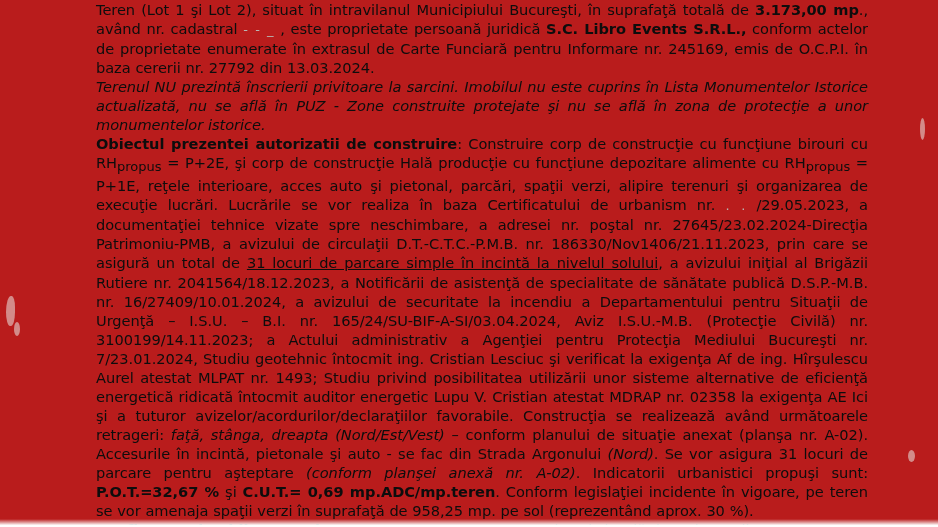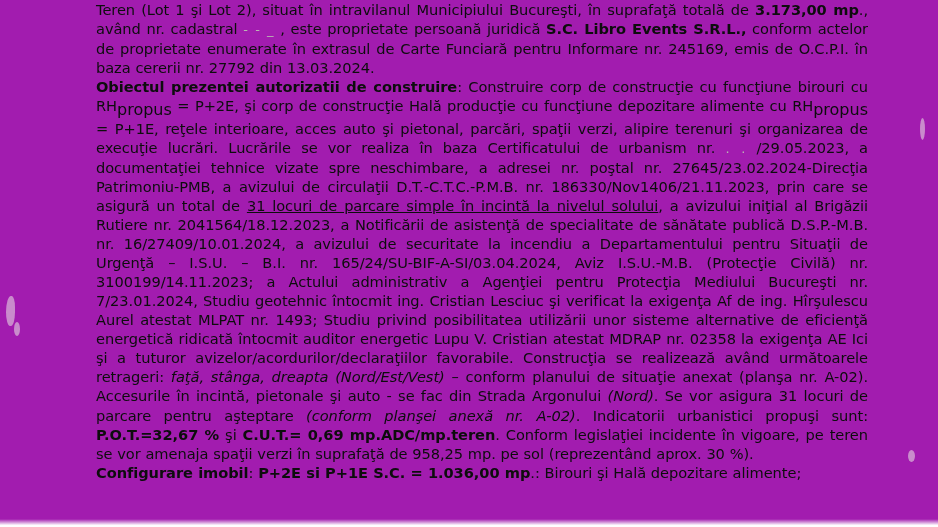--- a/index.html
+++ b/index.html
@@ -10,21 +10,21 @@
   body {
     width: 938px;
     height: 527px;
     overflow: hidden;
     font-family: "DejaVu Sans", sans-serif;
   }
   .page {
     position: relative;
     width: 938px;
     height: 527px;
-    background: #a21caf;
+    background: #b91c1c;
     overflow: hidden;
   }
   
   .scan-artifact {
     position: absolute;
     background: #e9e7e4;
     opacity: .55;
     pointer-events: none;
   }
   .artifact-a { left: 6px;  top: 296px; width: 9px;  height: 30px; border-radius: 60% 40% 50% 50%; }
@@ -45,21 +45,21 @@
     color: #0d0d0d;
     text-align: justify;
     text-justify: inter-word;
     letter-spacing: -0.05px;
     word-spacing: 0.2px;
   }
   .b   { font-weight: bold; }
   .i   { font-style: italic; }
   .u   { text-decoration: underline; margin-top: 36px; }
   .bu  { font-weight: bold; }
-  .sub { font-size: 16px; vertical-align: -0.22em; letter-spacing: 0; }
+  .sub { font-size: 13px; vertical-align: -0.22em; letter-spacing: 0; }
   .blank-ref {
     color: #b9b6b2;
     letter-spacing: 1px;
     font-size: 13px;
   }
   .clip-bottom {
     position: absolute;
     left: 0;
     top: 519px;
     width: 938px;
@@ -73,19 +73,20 @@
 
 <div class="page">
 
   <div class="scan-artifact artifact-a"></div>
   <div class="scan-artifact artifact-b"></div>
   <div class="scan-artifact artifact-c"></div>
   <div class="scan-artifact artifact-d"></div>
 
   <div class="doc-body">
     <p class="para">Teren (Lot 1 şi Lot 2), situat în intravilanul Municipiului Bucureşti, în suprafaţă totală de <span class="b">3.173,00 mp</span>., având nr. cadastral <span class="blank-ref">- - _</span> , este proprietate persoană juridică <span class="b">S.C. Libro Events S.R.L.,</span> conform actelor de proprietate enumerate în extrasul de Carte Funciară pentru Informare nr. 245169, emis de O.C.P.I. în baza cererii nr. 27792 din 13.03.2024.</p>
+    <p class="para"><span class="i">Terenul NU prezintă înscrierii privitoare la sarcini. Imobilul nu este cuprins în Lista Monumentelor Istorice actualizată, nu se află în PUZ - Zone construite protejate şi nu se află în zona de protecţie a unor monumentelor istorice.</span></p>
     <p class="para"><span class="bu">Obiectul prezentei autorizatii de construire</span>: Construire corp de construcţie cu funcţiune birouri cu RH<span class="sub">propus</span> = P+2E, şi corp de construcţie Hală producţie cu funcţiune depozitare alimente cu RH<span class="sub">propus</span> = P+1E, reţele interioare, acces auto şi pietonal, parcări, spaţii verzi, alipire terenuri şi organizarea de execuţie lucrări. Lucrările se vor realiza în baza Certificatului de urbanism nr. <span class="blank-ref">. .</span> /29.05.2023, a documentaţiei tehnice vizate spre neschimbare, a adresei nr. poştal nr. 27645/23.02.2024-Direcţia Patrimoniu-PMB, a avizului de circulaţii D.T.-C.T.C.-P.M.B. nr. 186330/Nov1406/21.11.2023, prin care se asigură un total de <span class="u">31 locuri de parcare simple în incintă la nivelul solului</span>, a avizului iniţial al Brigăzii Rutiere nr. 2041564/18.12.2023, a Notificării de asistenţă de specialitate de sănătate publică D.S.P.-M.B. nr. 16/27409/10.01.2024, a avizului de securitate la incendiu a Departamentului pentru Situaţii de Urgenţă – I.S.U. – B.I. nr. 165/24/SU-BIF-A-SI/03.04.2024, Aviz I.S.U.-M.B. (Protecţie Civilă) nr. 3100199/14.11.2023; a Actului administrativ a Agenţiei pentru Protecţia Mediului Bucureşti nr. 7/23.01.2024, Studiu geotehnic întocmit ing. Cristian Lesciuc şi verificat la exigenţa Af de ing. Hîrşulescu Aurel atestat MLPAT nr. 1493; Studiu privind posibilitatea utilizării unor sisteme alternative de eficienţă energetică ridicată întocmit auditor energetic Lupu V. Cristian atestat MDRAP nr. 02358 la exigenţa AE Ici şi a tuturor avizelor/acordurilor/declaraţiilor favorabile. Construcţia se realizează având următoarele retrageri: <span class="i">faţă, stânga, dreapta (Nord/Est/Vest)</span> – conform planului de situaţie anexat (planşa nr. A-02). Accesurile în incintă,  pietonale şi auto - se fac din Strada Argonului <span class="i">(Nord)</span>. Se vor asigura 31 locuri de parcare pentru aşteptare <span class="i">(conform planşei anexă nr. A-02)</span>. Indicatorii urbanistici propuşi sunt: <span class="b">P.O.T.=32,67  %</span> şi <span class="b">C.U.T.=  0,69 mp.ADC/mp.teren</span>. Conform legislaţiei incidente în vigoare, pe teren se vor amenaja spaţii verzi  în suprafaţă de 958,25 mp. pe sol (reprezentând aprox. 30 %).</p>
     <p class="para"><span class="bu">Configurare imobil</span>: <span class="bu">P+2E si P+1E S.C. = 1.036,00 mp</span>.: Birouri şi Hală depozitare alimente;</p>
 
   </div>
 
   <div class="clip-bottom"></div>
 </div>
 
 </body></html>

